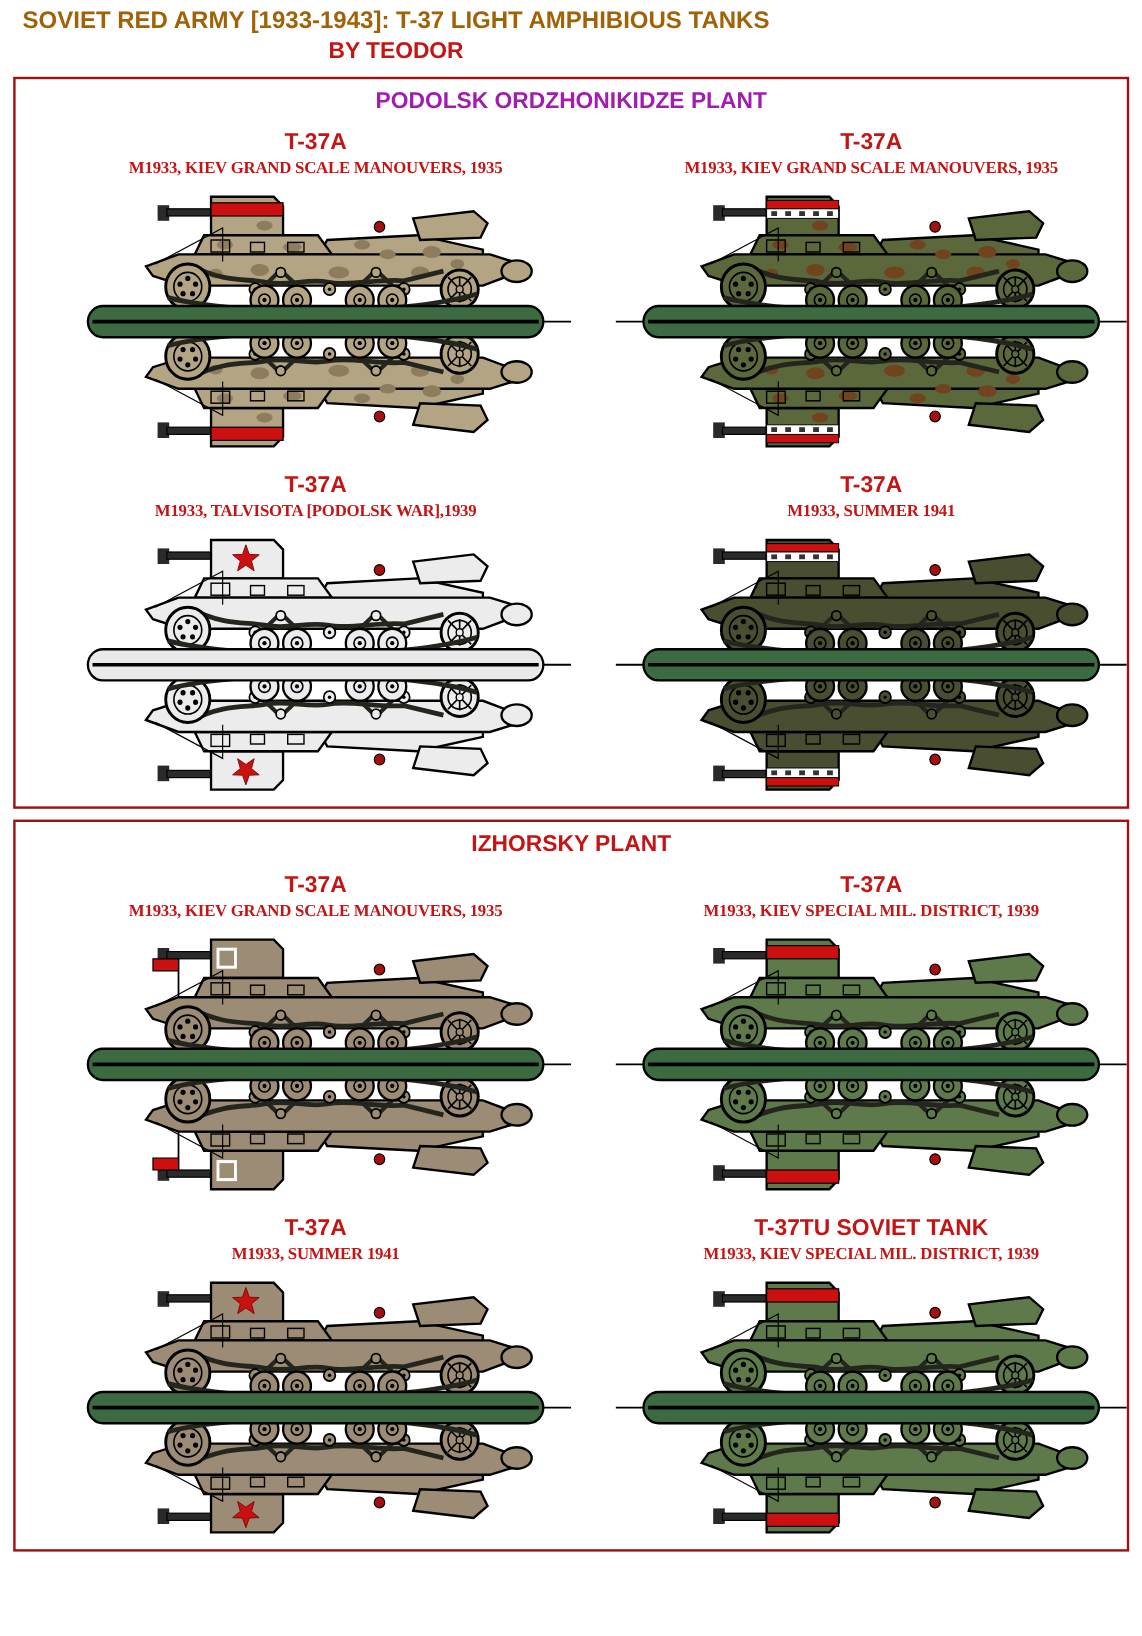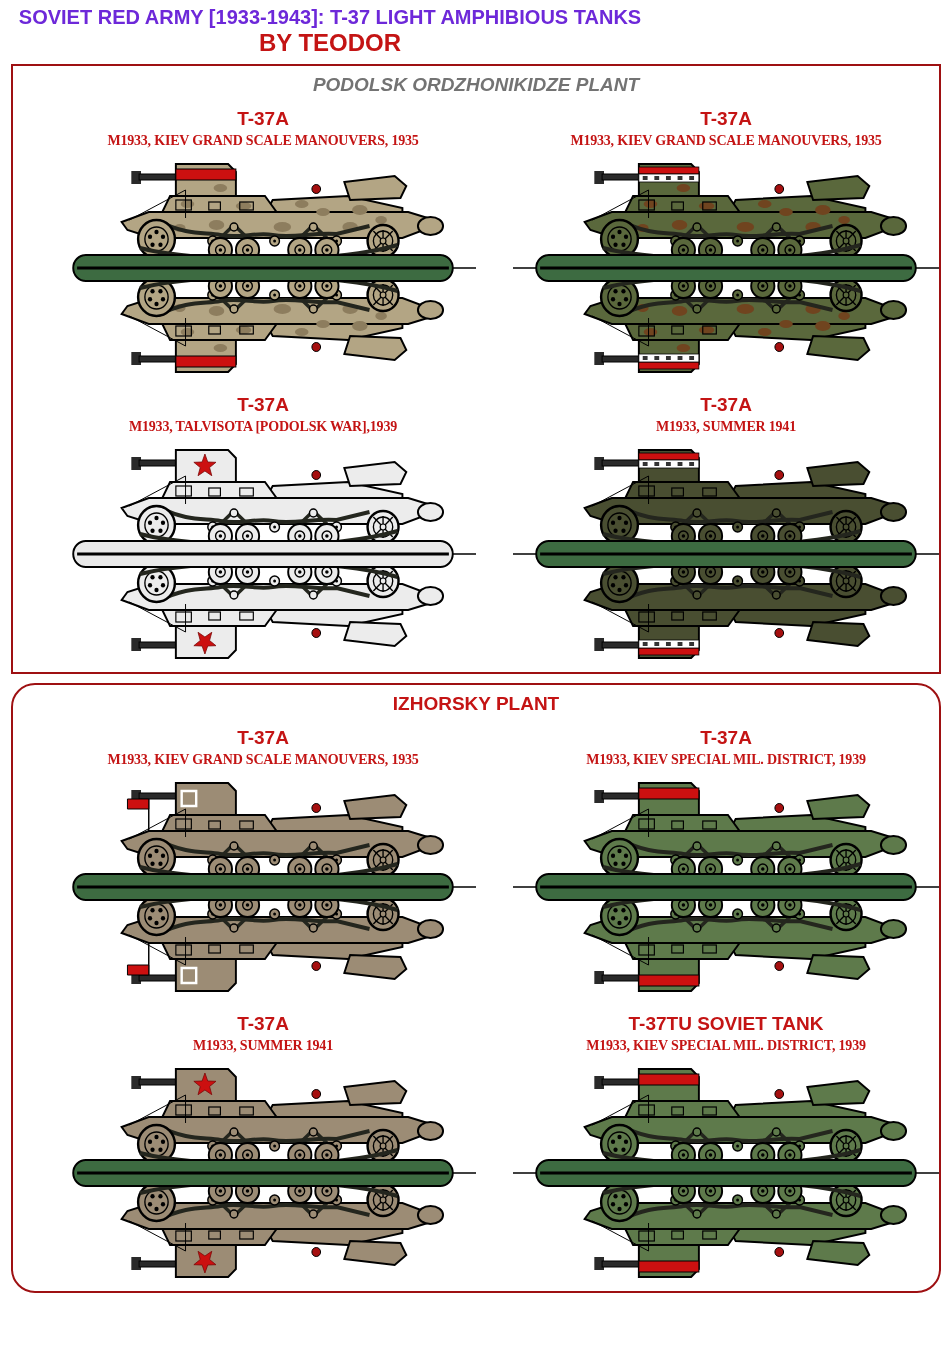--- a/index.html
+++ b/index.html
@@ -1,40 +1,40 @@
 <!DOCTYPE html>
 <html><head>
 <meta charset="utf-8">
 <style>
   html,body{margin:0;padding:0;background:#ffffff;}
   body{width:952px;font-family:"Liberation Sans", sans-serif;}
   .red{color:#c41414;font-weight:bold;}
   header{width:660px;text-align:center;padding-top:5px;line-height:25px;}
   .title{font-size:20px;letter-spacing:0px;white-space:nowrap;}
-  .byline{font-size:24px;}
+  .byline{font-size:19px;}
   .site{font-size:19px;}
   section.plant{border:2px solid #9e1012;margin:9px 11px 6px 11px;padding:5px 0 2px 0;background:#fff;}
   .plant-header{text-align:center;font-size:19px;margin:3px 0 2px 0;}
   .row{display:flex;}
   .unit{width:50%;display:flex;flex-direction:column;align-items:center;margin-left:37px;}
   .uname{font-size:19px;line-height:23px;margin-top:9px;white-space:nowrap;}
   .ucap{font-size:14px;line-height:22px;white-space:nowrap;letter-spacing:-0.2px;font-family:Liberation Serif, serif;}
   .fig{width:100%;height:232px;}
   .fig svg{display:block;}
 </style>
 </head>
 <body>
 
 <header>
-  <div class="red title" style="color: #6d28d9;">SOVIET RED ARMY [1933-1943]: T-37 LIGHT AMPHIBIOUS TANKS</div>
+  <div class="red title" style="color: #a16207;">SOVIET RED ARMY [1933-1943]: T-37 LIGHT AMPHIBIOUS TANKS</div>
   <div class="red byline" style="color: rgb(196, 20, 20);">BY TEODOR</div>
 </header>
 
 <section class="plant" style="border-color: rgb(158, 16, 18);">
-  <div class="red plant-header" style="color: #737373; font-style: italic;">PODOLSK ORDZHONIKIDZE PLANT</div>
+  <div class="red plant-header" style="color: #a21caf;">PODOLSK ORDZHONIKIDZE PLANT</div>
   <div class="row">
     <div class="unit">
       <div class="red uname" style="color: rgb(196, 20, 20);">T-37A</div>
       <div class="red ucap" style="color: rgb(196, 20, 20);">M1933, KIEV GRAND SCALE MANOUVERS, 1935</div>
       <div class="fig">
           <svg viewBox="0 0 440 232" width="100%" height="232" preserveAspectRatio="none" xmlns="http://www.w3.org/2000/svg">
     <defs>
               <clipPath id="c000">
       <polygon points="2,60 30,50 298,50 318,56 314,68 292,76 34,76 8,68"></polygon>
                 <polygon points="44,50 52,34 150,34 162,50"></polygon>
@@ -607,21 +607,21 @@
               <path d="M 21,86 C 80,101 220,102 287,83" fill="none" stroke="#24261e" stroke-width="4"></path>
             </g>
     <rect x="24" y="103" width="392" height="26" rx="13" fill="#3d6b41" stroke="#000" stroke-width="2"></rect>
     <line x1="28" y1="116" x2="412" y2="116" stroke="#000" stroke-width="3"></line>
   </svg>
         </div>
     </div>
   </div>
 </section>
 
-<section class="plant" style="border-color: rgb(158, 16, 18); border-radius: 24px;">
+<section class="plant" style="border-color: rgb(158, 16, 18);">
   <div class="red plant-header" style="color: rgb(196, 20, 20);">IZHORSKY PLANT</div>
   <div class="row">
     <div class="unit">
       <div class="red uname" style="color: rgb(196, 20, 20);">T-37A</div>
       <div class="red ucap" style="color: rgb(196, 20, 20);">M1933, KIEV GRAND SCALE MANOUVERS, 1935</div>
       <div class="fig">
           <svg viewBox="0 0 440 232" width="100%" height="232" preserveAspectRatio="none" xmlns="http://www.w3.org/2000/svg">
     <defs>
               <clipPath id="c100">
       <polygon points="2,60 30,50 298,50 318,56 314,68 292,76 34,76 8,68"></polygon>

